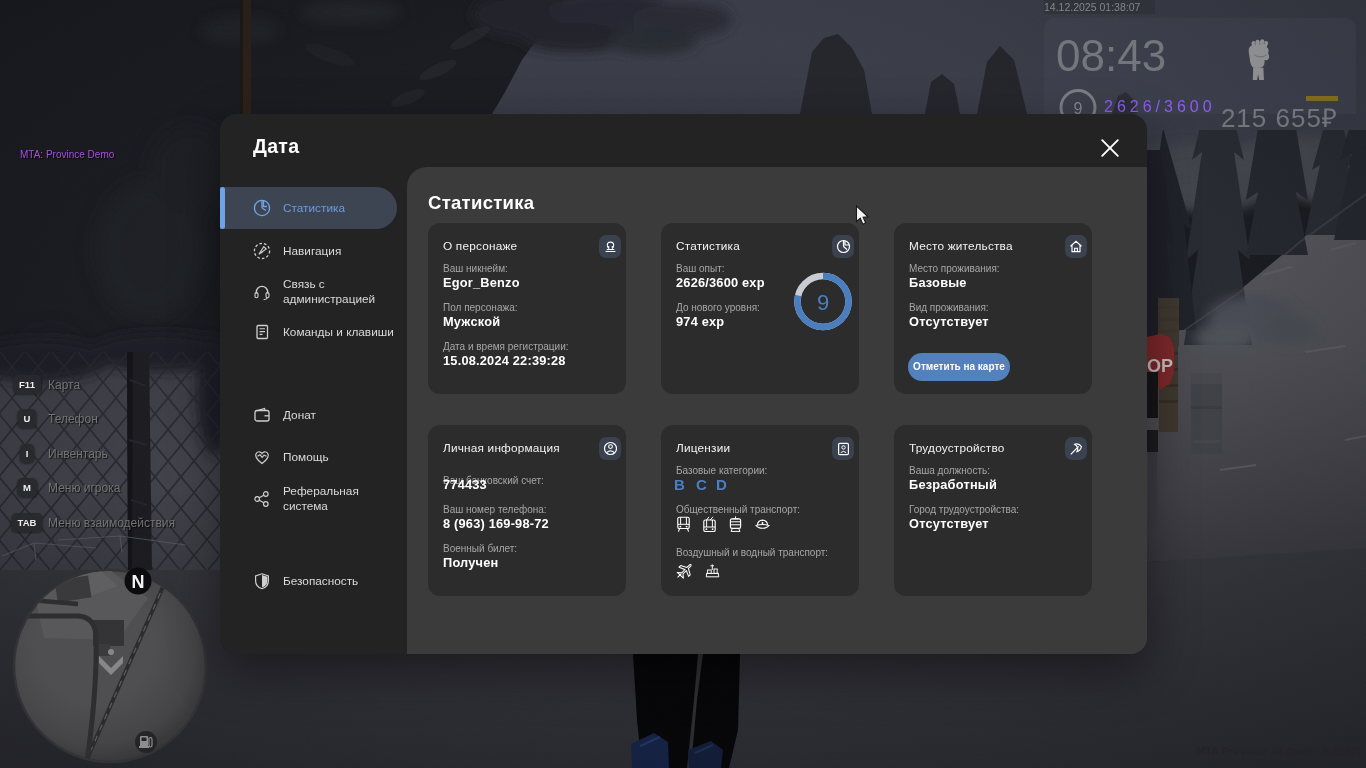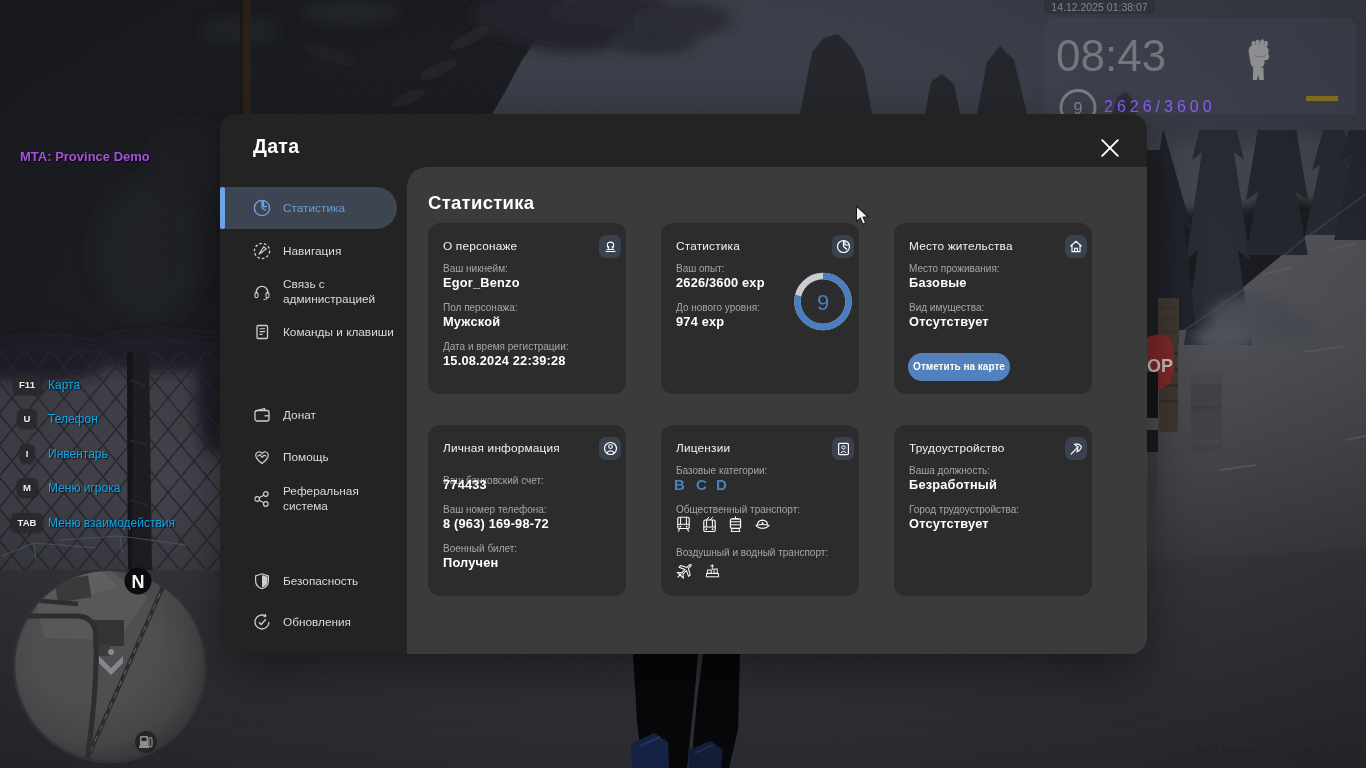--- a/index.html
+++ b/index.html
@@ -1,24 +1,24 @@
 <!DOCTYPE html>
 <html><head><meta charset="utf-8">
 <style>
 *{margin:0;padding:0;box-sizing:border-box}
 html,body{width:1366px;height:768px;overflow:hidden;background:#1a1b20;font-family:"Liberation Sans",sans-serif}
 #stage{position:relative;width:1366px;height:768px;will-change:transform}
 .abs{position:absolute}
 
 
-#mtalogo{position:absolute;left:20px;top:149px;font-size:13px;font-weight:bold;color:#a94fe0;text-shadow:1px 1px 1px rgba(0,0,0,.8)}
+#mtalogo{position:absolute;left:20px;top:149px;font-size:10px;font-weight:normal;color:#a94fe0;text-shadow:1px 1px 1px rgba(0,0,0,.8)}
 .kb{position:absolute;left:0;height:20px}
 .kb .key{position:absolute;left:27px;top:0;transform:translateX(-50%);height:19px;padding:0 6px;background:rgba(40,40,44,.9);border-radius:5px;color:#ededed;font-size:9.5px;font-weight:bold;display:flex;align-items:center;justify-content:center;box-shadow:0 1px 2px rgba(0,0,0,.4)}
-.kb .lab{position:absolute;left:48px;top:3px;color:#0ea5e9;font-size:12px;white-space:nowrap;text-shadow:1px 1px 1px rgba(0,0,0,.7)}
-#ts{position:absolute;left:1044px;top:0;width:111px;height:14px;background:rgba(44,46,52,.6);color:#84868c;font-size:10.5px;line-height:14px;text-align:center}
+.kb .lab{position:absolute;left:48px;top:3px;color:#737373;font-size:12px;white-space:nowrap;text-shadow:1px 1px 1px rgba(0,0,0,.7)}
+#ts{position:absolute;left:1044px;top:0;width:111px;height:14px;background:rgba(44,46,52,.6);color:#84868c;font-size:10.5px;line-height:14px;text-align:left}
 #hudrect{position:absolute;left:1044px;top:18px;width:312px;height:96px;background:rgba(76,82,100,.22);border-radius:10px 10px 0 0}
 #clock{position:absolute;left:1056px;top:31px;font-size:44px;color:#74767c}
 #xpnum{position:absolute;left:1104px;top:98px;font-size:16px;letter-spacing:4px;color:#8b5cf6}
 #money{position:absolute;left:1180px;top:99px;width:158px;font-size:26px;color:#73757b;text-align:right;letter-spacing:1px}
 #goldbar{position:absolute;left:1306px;top:96px;width:32px;height:5px;background:#7d6a1e}
 #buildtxt{position:absolute;right:-6px;top:745px;font-size:11px;font-weight:bold;color:#232328;white-space:nowrap}
 
 
 #panel{position:absolute;left:220px;top:114px;width:927px;height:540px;background:#232324;border-radius:16px;box-shadow:0 18px 50px rgba(0,0,0,.45)}
 #ptitle{position:absolute;left:33px;top:21px;font-size:19.5px;font-weight:bold;color:#fff;letter-spacing:.3px}
@@ -292,20 +292,21 @@
     </div>
 <div id="ts">14.12.2025 01:38:07</div>
 <div id="hudrect"></div>
 <div id="clock">08:43</div>
 <svg class="abs" style="left:1059px;top:88px" width="40" height="40" viewBox="0 0 40 40">
   <circle cx="19" cy="19.5" r="17" fill="none" stroke="#7c7e84" stroke-width="3"></circle>
   <text x="19" y="25.5" font-size="16" fill="#85878d" text-anchor="middle" font-family="Liberation Sans">9</text>
 </svg>
 <div id="xpnum">2626/3600</div>
 <div id="goldbar"></div>
+<div id="money">215 655₽</div>
 <div id="buildtxt">MTA Province #4 (build: 6.12421.9</div>
 
 <svg class="abs" style="left:1243px;top:37px" width="29" height="43" viewBox="0 0 29 43">
   <path d="M6.3,18 C4.8,12.5 6.3,9.5 8.9,8.6 L8.5,6.4 C8.3,4.2 11.3,3.1 12.2,5.3 L12.7,4.1 C13.5,1.9 16.5,2.3 16.8,4.7 L17.5,3.5 C18.7,1.5 21.3,2.3 21.3,4.7 L21.9,4.3 C23.9,3.1 25.7,4.9 24.9,7.1 L23.7,10.3 C25.7,11.3 26.3,13.9 25.1,16.1 L25.9,18.5 C26.9,21.5 24.5,23.9 21.5,23.1 L21.5,25.5 C21.5,28.9 18.9,31.3 15.5,30.9 L10.5,30.7 C7.9,29.5 6.7,24 6.3,18 Z" fill="#8d8e90"></path>
   <polygon points="10.2,30.6 9.8,43 20.9,43 20.4,30.7" fill="#8d8e90"></polygon>
   <polygon points="14.1,43 15.1,37.2 16.2,43" fill="#3c3d43"></polygon>
   <g stroke="#63646a" stroke-width="0.9" fill="none" opacity=".9">
     <path d="M12.2,5.3 L12.4,8"></path>
         <path d="M16.8,4.7 L16.9,7.6"></path>
         <path d="M21.3,4.7 L21.2,7.4"></path>
@@ -412,28 +413,20 @@
         </svg>
         <div class="lb">Реферальная<br>система</div>
       </div>
   <div class="nav" style="top:445.7px">
         <svg class="ico" viewBox="0 0 18 18">
           <path d="M9 1.8 L15.4 4 V 9 C 15.4 13 13 15.4 9 16.7 C 5 15.4 2.6 13 2.6 9 V 4 Z" fill="none" stroke="#cfcfcf" stroke-width="1.2"></path>
           <path d="M9 2.9 V15.6 C 12.3 14.4 14.4 12.4 14.4 9 V 4.7 Z" fill="#cfcfcf"></path>
         </svg>
         <div class="lb">Безопасность</div>
       </div>
-  <div class="nav" style="top:486.5px">
-        <svg class="ico" viewBox="0 0 18 18">
-          <path d="M16 9 A 7 7 0 1 1 12.5 2.95" fill="none" stroke="#cfcfcf" stroke-width="1.3"></path>
-          <path d="M5.9 9.2 L8.2 11.5 L12.8 6.2" fill="none" stroke="#cfcfcf" stroke-width="1.3"></path>
-          <path d="M12.2 0.8 L12.9 3.2 L10.5 4" fill="none" stroke="#cfcfcf" stroke-width="1.1"></path>
-        </svg>
-        <div class="lb">Обновления</div>
-      </div>
 
   <div id="content">
     <div id="ctitle">Статистика</div>
 
     <div class="card" style="left:21px;top:55.5px">
       <div class="ct">О персонаже</div>
       <div class="cbtn">
             <svg width="13" height="14" viewBox="0 0 13 14">
               <path d="M4.7 9.7 Q3.3 8.6 3.3 6.3 Q3.3 3.1 6.5 3.1 Q9.7 3.1 9.7 6.3 Q9.7 8.6 8.3 9.7 M4.7 9.7 V6.9 M8.3 9.7 V6.9" stroke="#fff" stroke-width="1.05" fill="none"></path>
               <path d="M2.7 10.5 H10.3 M1.6 12.4 H11.4" stroke="#fff" stroke-width="1.05" fill="none"></path>
@@ -468,21 +461,21 @@
 
     <div class="card" style="left:487px;top:55.5px">
       <div class="ct">Место жительства</div>
       <div class="cbtn">
             <svg width="14" height="13" viewBox="0 0 14 13">
               <path d="M1.5 6.2 L7 1.3 L12.5 6.2 M3 5 V11.6 H11 V5 M5.6 11.6 V8.2 H8.4 V11.6" stroke="#fff" stroke-width="1.15" fill="none"></path>
             </svg>
           </div>
       <div class="lab" style="top:40px">Место проживания:</div>
       <div class="val" style="top:52px">Базовые</div>
-      <div class="lab" style="top:79px">Вид имущества:</div>
+      <div class="lab" style="top:79px">Вид проживания:</div>
       <div class="val" style="top:91px">Отсутствует</div>
       <div id="mapbtn">Отметить на карте</div>
     </div>
 
     <div class="card" style="left:21px;top:258px">
       <div class="ct">Личная информация</div>
       <div class="cbtn">
             <svg width="15" height="15" viewBox="0 0 15 15">
               <circle cx="7.5" cy="7.5" r="6" fill="none" stroke="#fff" stroke-width="1.2"></circle>
               <circle cx="7.5" cy="5.6" r="1.9" fill="none" stroke="#fff" stroke-width="1.1"></circle>

